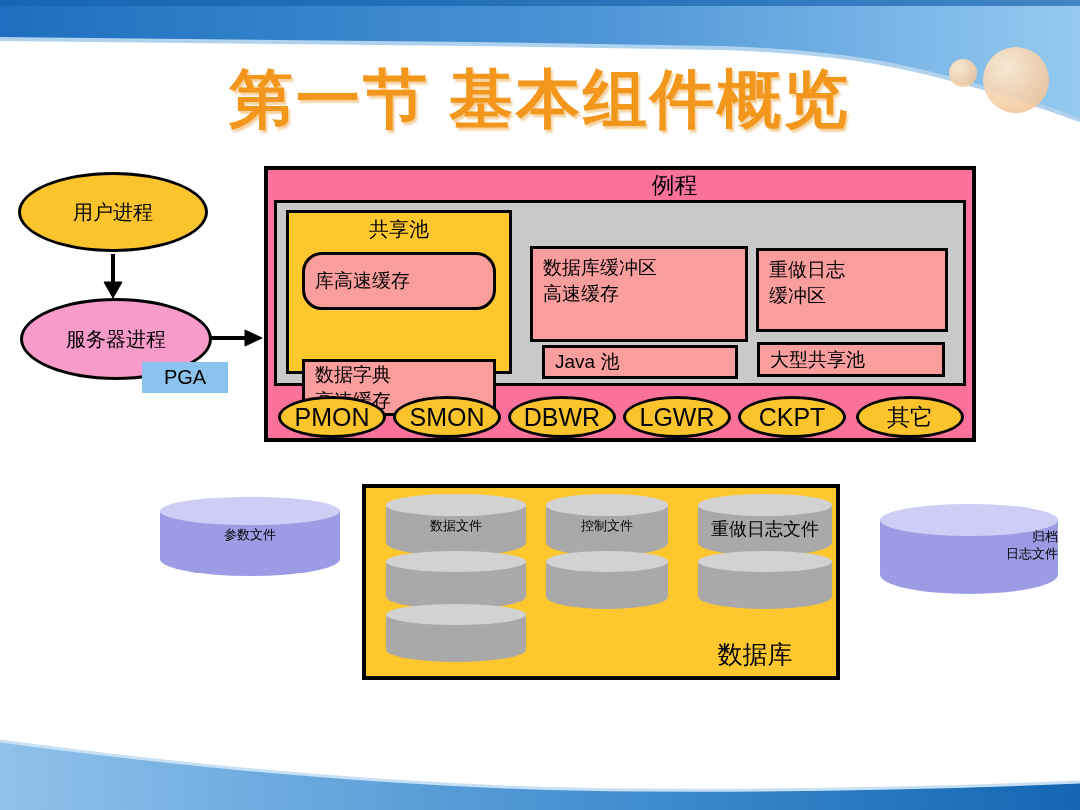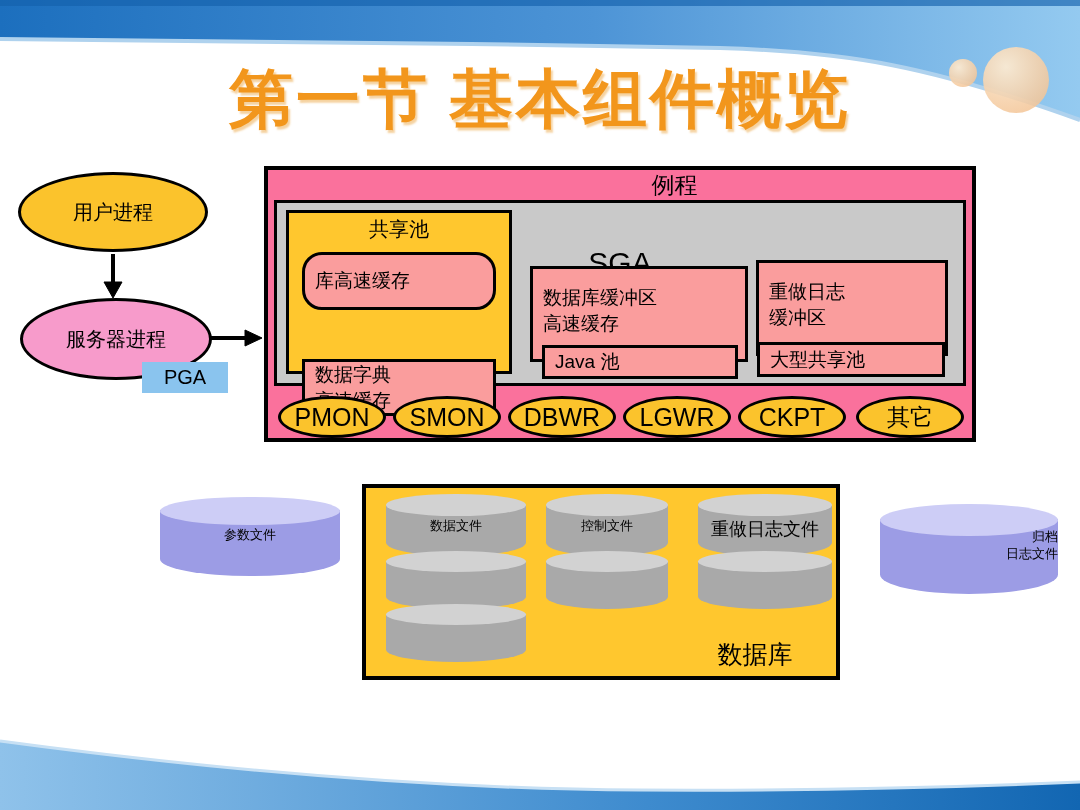--- a/index.html
+++ b/index.html
@@ -37,25 +37,25 @@
                font-size:30px;margin-top:44px; }
   .shared-pool { position:absolute; left:286px; top:210px; width:226px; height:164px;
                  box-sizing:border-box; border:3px solid #000; background:#FFC72E; }
   .sp-title { position:absolute; left:286px; top:216px; width:226px; text-align:center;
               font-size:20px; }
 
   .pbox { position:absolute; box-sizing:border-box; border:3px solid #000;
           background:#FA9D9D; font-size:19px; line-height:1.35;
           display:flex; align-items:center; padding-left:10px;
           white-space:pre-line; }
-  .pbox.toptext { align-items:flex-start; padding-top:16px;margin-top:20px; }
+  .pbox.toptext { align-items:flex-start; padding-top:6px; }
   .lib-cache   { left:302px; top:252px; width:194px; height:58px;border-radius:20px; }
   .dict-cache  { left:302px; top:315px; width:194px; height:57px;margin-top:44px; }
   .buffer-cache{ left:530px; top:246px; width:218px; height:96px; }
-  .redo-buffer { left:756px; top:240px; width:192px; height:96px; }
+  .redo-buffer { left:756px; top:248px; width:192px; height:84px; }
   .java-pool   { left:542px; top:345px; width:196px; height:34px; }
   .large-pool  { left:757px; top:342px; width:188px; height:35px; }
 
   .proc { position:absolute; top:396px; width:108px; height:42px;
           background:#FBC32C; font-size:25px; }
   .proc.cjk { font-size:23px; }
 
   .dbbox { position:absolute; left:362px; top:484px; width:478px; height:196px;
            box-sizing:border-box; border:4px solid #000; background:#FFC72E; }
   .db-label { position:absolute; left:690px; top:638px; width:130px; text-align:center;

